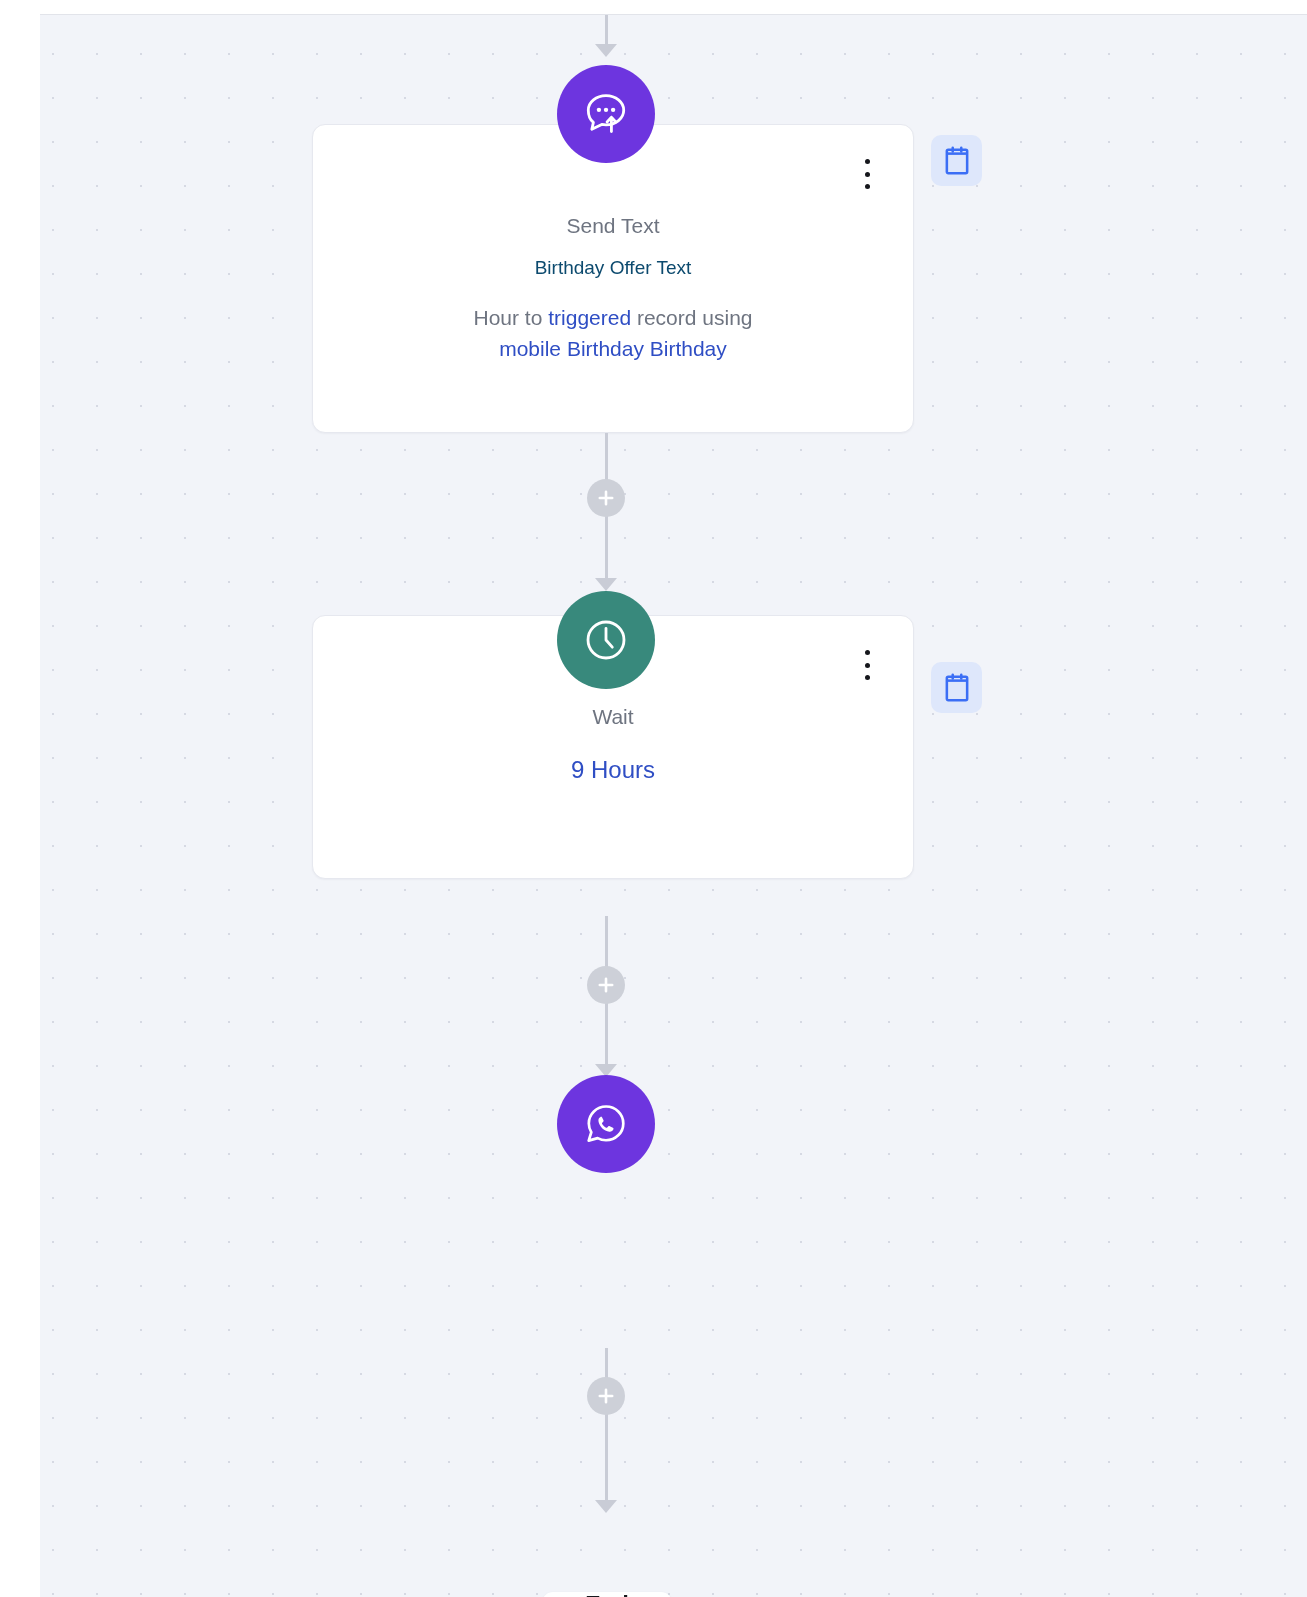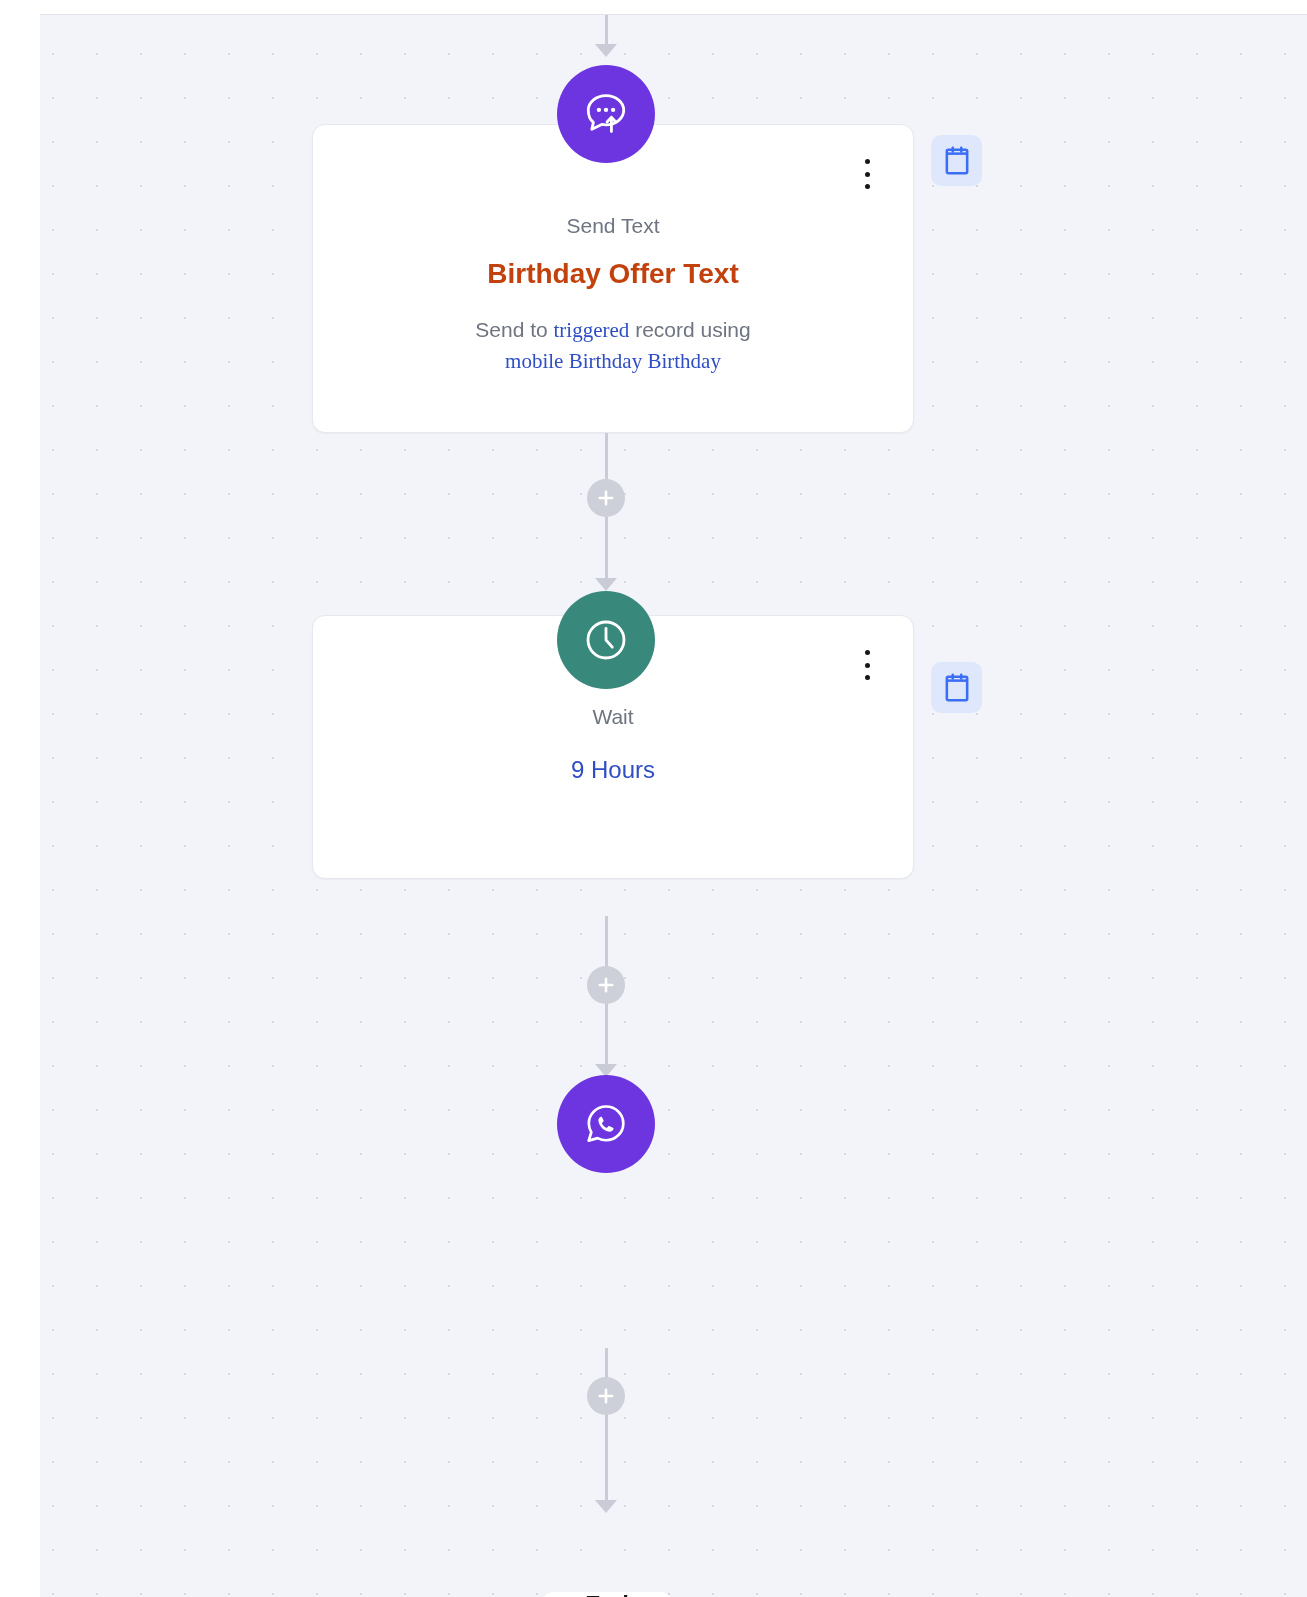--- a/index.html
+++ b/index.html
@@ -80,36 +80,35 @@
     left: 0; right: 0;
     text-align: center;
   }
   .node-kind {
     font-size: 21px;
     color: #6e7480;
     line-height: 1.3;
     font-weight: 400;
   }
   .node-title {
-    font-size: 28px;
-    color: #c2410c;
-    font-weight: 700;
+    font-size: 19px;
+    color: #0c4a6e;
+    font-weight: 400;
     line-height: 1.3;
     margin-top: 17px;
   }
   .node-desc {
     font-size: 21px;
     color: #6e7480;
     line-height: 1.47;
     margin-top: 22px;
     padding: 0 40px;
   }
   .link {
     color: #2f4ec4;
-    font-family: Liberation Serif, serif;
   }
   .node-value {
     font-size: 24px;
     color: #2f4ec4;
     line-height: 1.3;
     margin-top: 24px;
   }
 
   
   .node-icon {
@@ -200,21 +199,21 @@
   <div class="card" style="left:272px; top:109px; width:602px; height:309px;">
     <div class="kebab" style="right:31px; top:31px;">
       <i></i>
       <i></i>
       <i></i>
     </div>
     <div class="card-body" style="top:87px;">
       <div class="node-kind">Send Text</div>
       <div class="node-title">Birthday Offer Text</div>
       <div class="node-desc">
-        <span>Send to </span><span class="link">triggered</span><span> record using</span><br>
+        <span>Hour to </span><span class="link">triggered</span><span> record using</span><br>
         <span class="link">mobile Birthday Birthday</span>
       </div>
     </div>
   </div>
 
   <div class="node-icon" style="top:50px; background:#6d35df;">
     <svg width="50" height="50" viewBox="0 0 24 24" fill="none">
       <path d="M20.5 10.2c0 3.9-3.8 7-8.5 7-0.7 0-1.4-0.07-2.05-0.2L5.2 19.3l0.75-3.25C4.3 14.75 3.5 12.6 3.5 10.2c0-3.87 3.8-7 8.5-7s8.5 3.13 8.5 7z" stroke="#ffffff" stroke-width="1.35" stroke-linejoin="round"></path>
       <circle cx="8.6" cy="10" r="1.05" fill="#ffffff"></circle>
       <circle cx="12" cy="10" r="1.05" fill="#ffffff"></circle>

